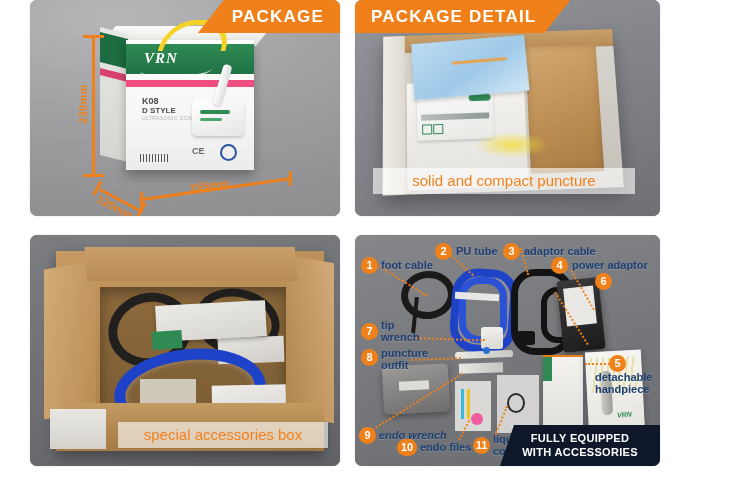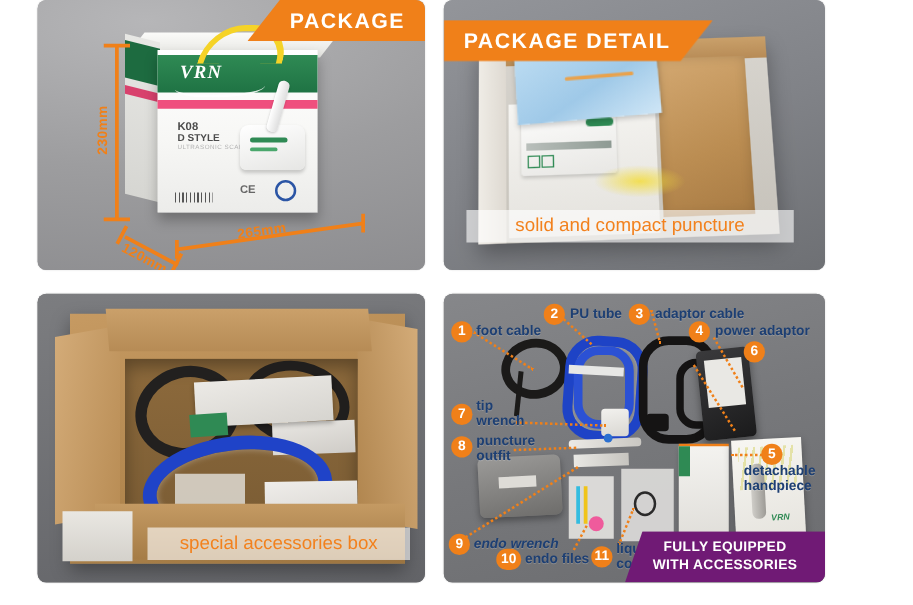--- a/index.html
+++ b/index.html
@@ -51,21 +51,20 @@
     right: 0;
     padding: 0 16px 0 34px;
     -webkit-clip-path: polygon(26px 0, 100% 0, 100% 100%, 0 100%);
     clip-path: polygon(26px 0, 100% 0, 100% 100%, 0 100%);
   }
   .ribbon.left {
     left: 0;
     padding: 0 34px 0 16px;
     -webkit-clip-path: polygon(0 0, 100% 0, calc(100% - 26px) 100%, 0 100%);
     clip-path: polygon(0 0, 100% 0, calc(100% - 26px) 100%, 0 100%);
-    margin-top: 16px;
   }
 
   
   .caption {
     position: absolute;
     background: rgba(255,255,255,0.62);
     color: #f2811d;
     font-size: 15px;
     font-weight: normal;
     line-height: 26px;
@@ -337,21 +336,21 @@
     position: absolute; color: #1d3f73; font-size: 11px; font-weight: bold;
     line-height: 12px; white-space: pre-line; z-index: 8;
     text-shadow: 0 1px 0 rgba(255,255,255,.18);
   }
   .lead {
     position: absolute; height: 0; border-top: 2px dotted #f08019;
     transform-origin: left center; z-index: 7;
   }
   .banner {
     position: absolute; right: 0; bottom: 0; width: 160px; height: 41px;
-    background: #701a75; color: #ffffff;
+    background: #0f172a; color: #ffffff;
     font-size: 11px; font-weight: bold; line-height: 14px;
     text-align: center; padding-top: 6px; box-sizing: border-box;
     -webkit-clip-path: polygon(14px 0, 100% 0, 100% 100%, 0 100%);
     clip-path: polygon(14px 0, 100% 0, 100% 100%, 0 100%);
     z-index: 8; letter-spacing: .3px;
   }
 
   
   .i-footcable { position:absolute; left:46px; top:36px; width:40px; height:34px;
      border:7px solid #1b1a19; border-radius:50%; transform:rotate(-8deg); }

